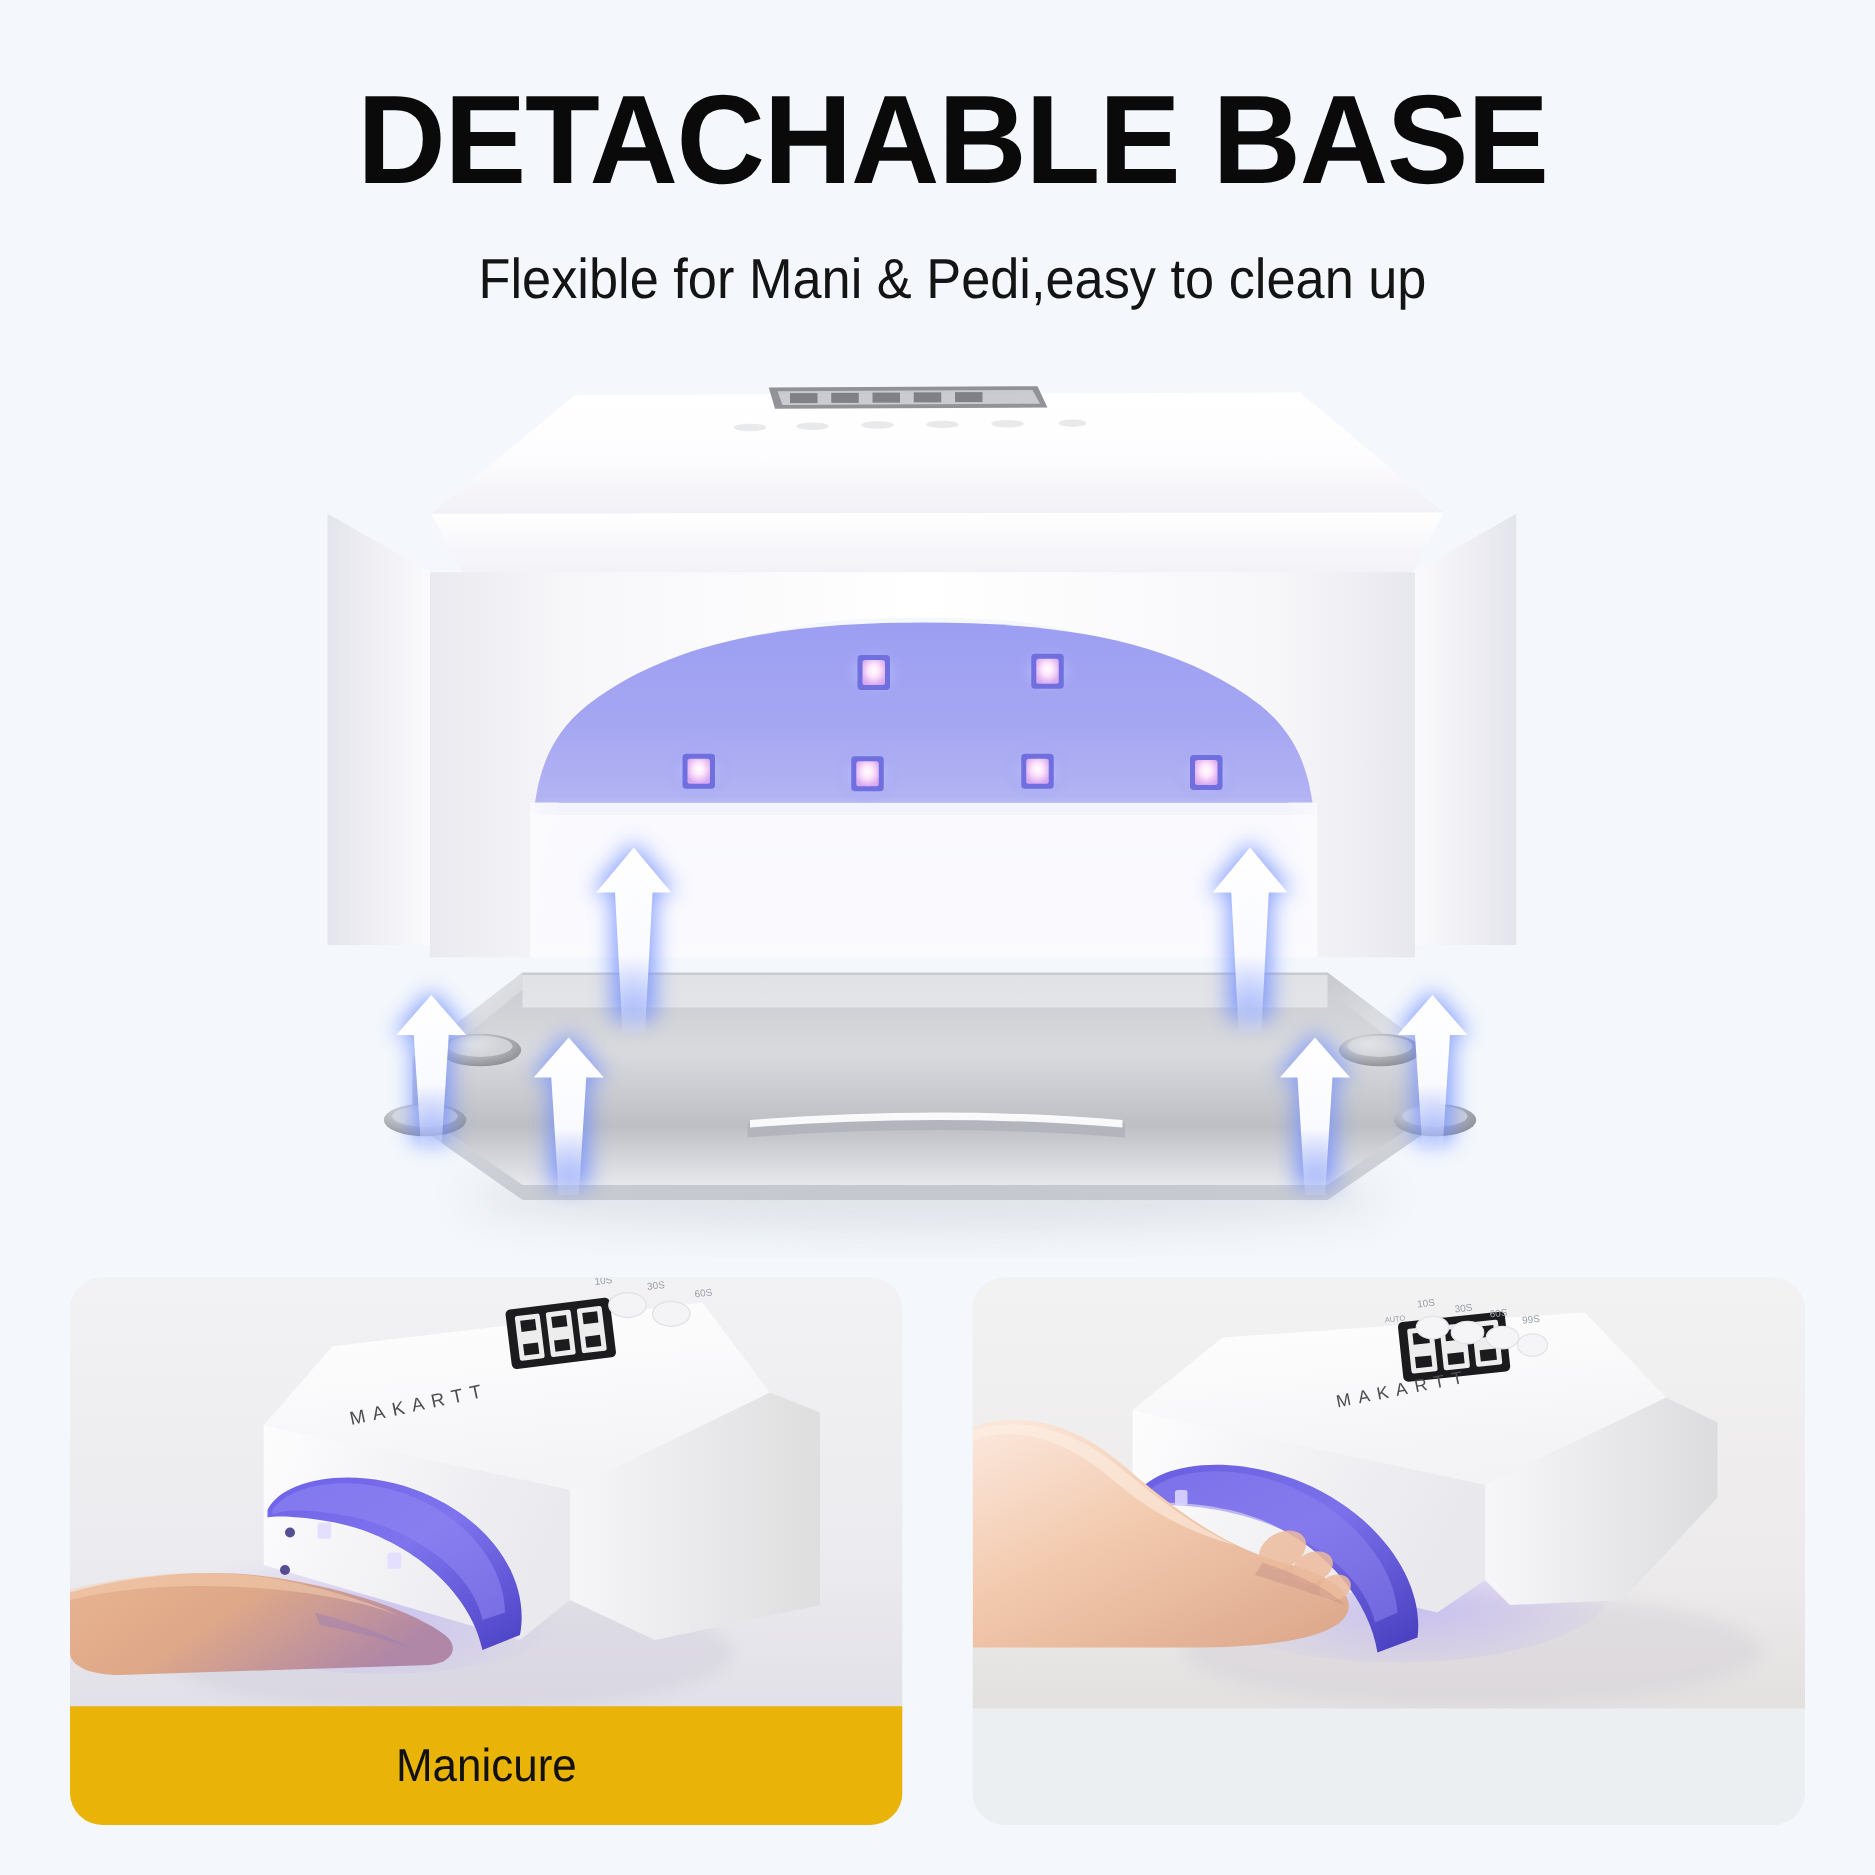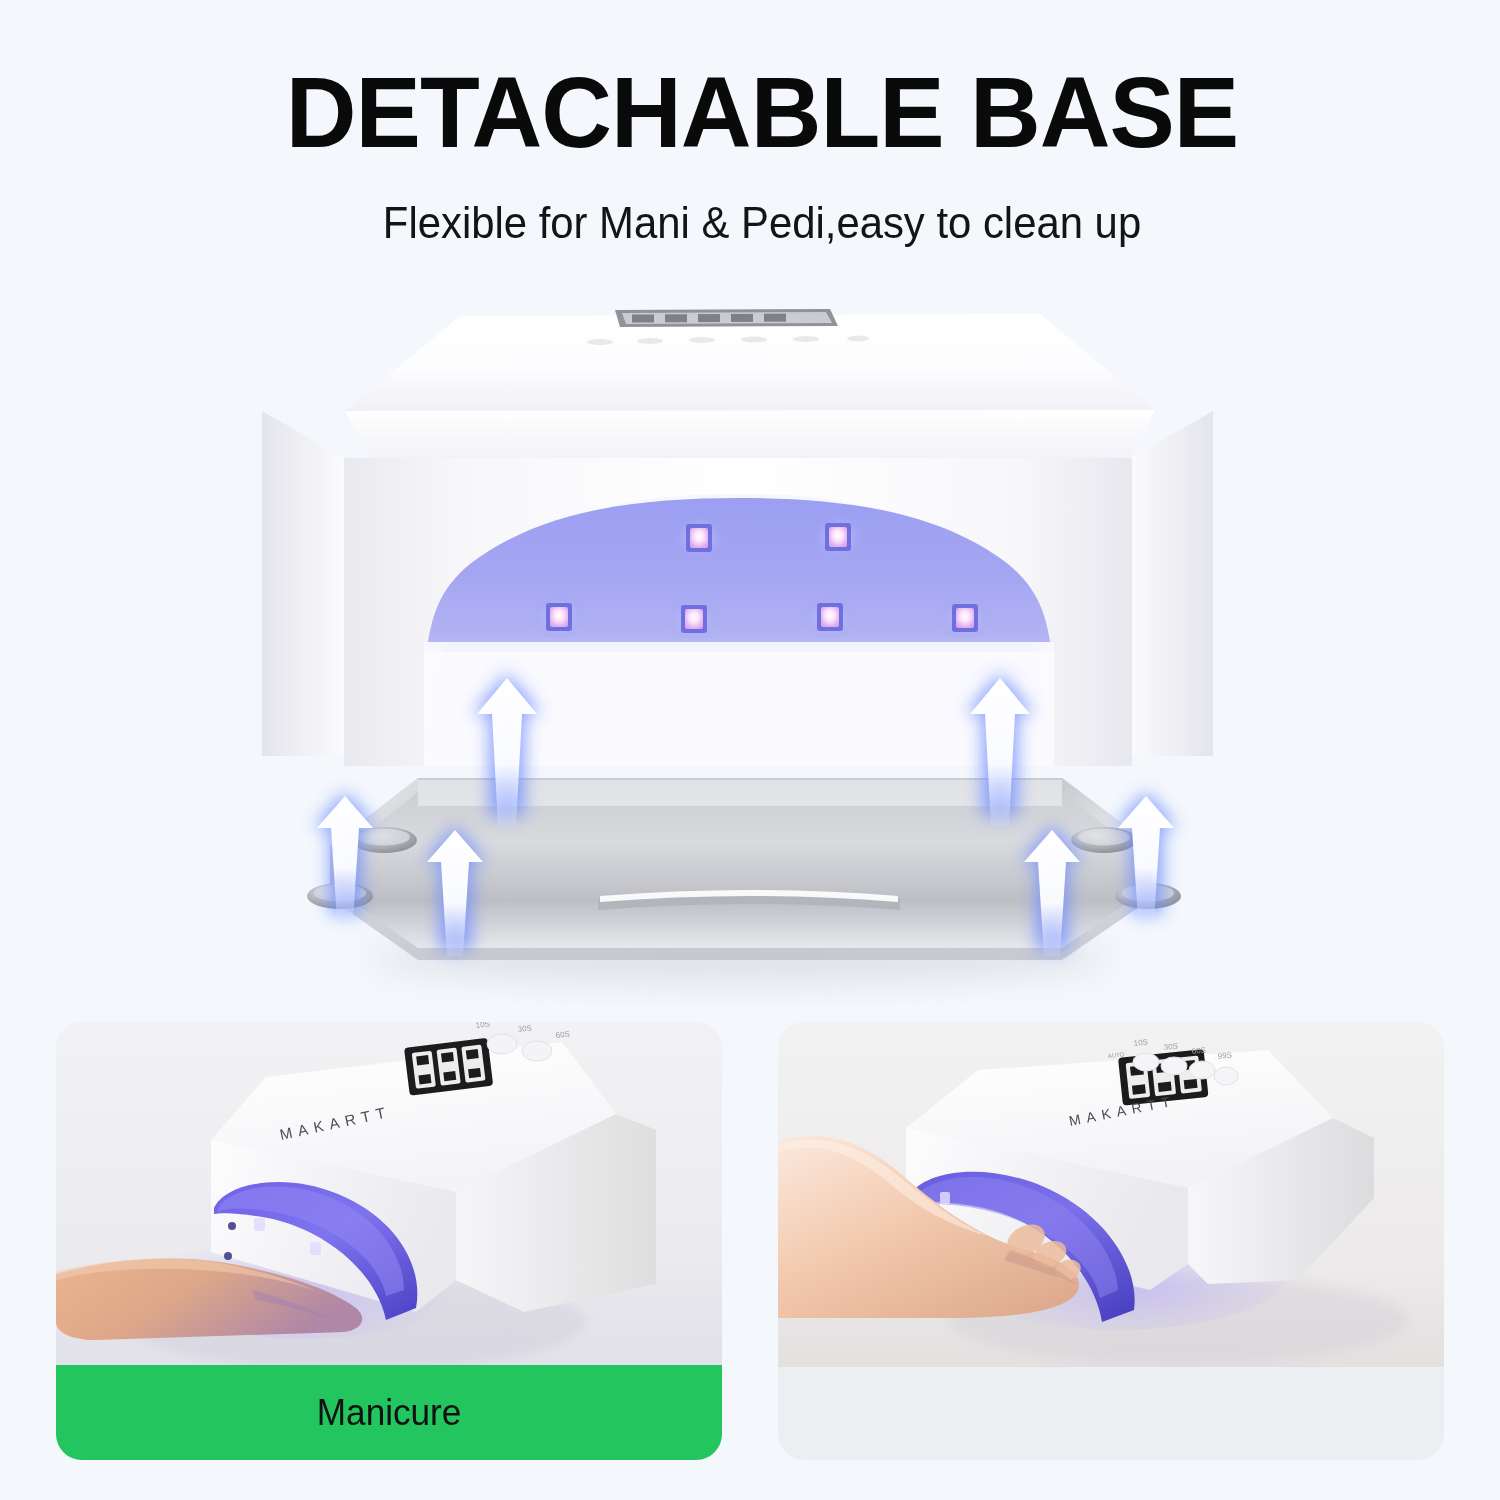--- a/index.html
+++ b/index.html
@@ -66,21 +66,21 @@
     left:0; top:0;
     width:100%; height:345px;
     overflow:hidden;
   }
   .panel-photo svg { width:100%; height:100%; display:block; }
 
   .panel-caption-bar {
     position:absolute;
     left:0; bottom:0;
     width:100%; height:95px;
-    background:#22c55e;
+    background:#eab308;
     display:flex;
     align-items:center;
     justify-content:center;
   }
 
   .panel-caption {
     font-size:37px;
     font-weight:400;
     color:#111111;
     transform:scaleX(0.95);

